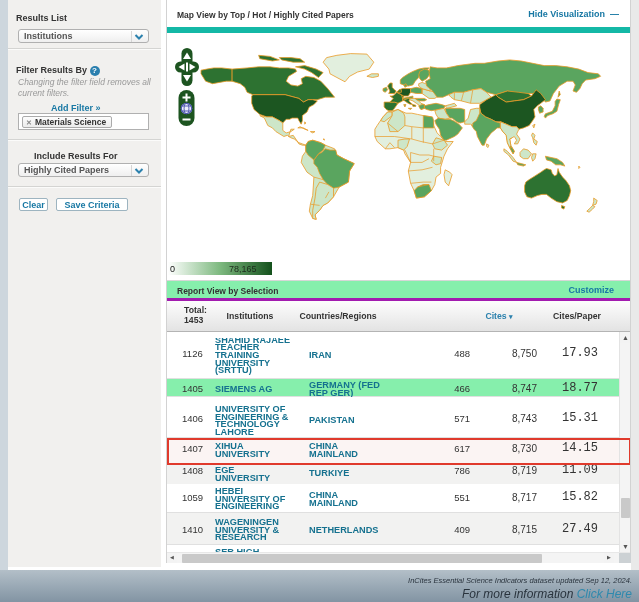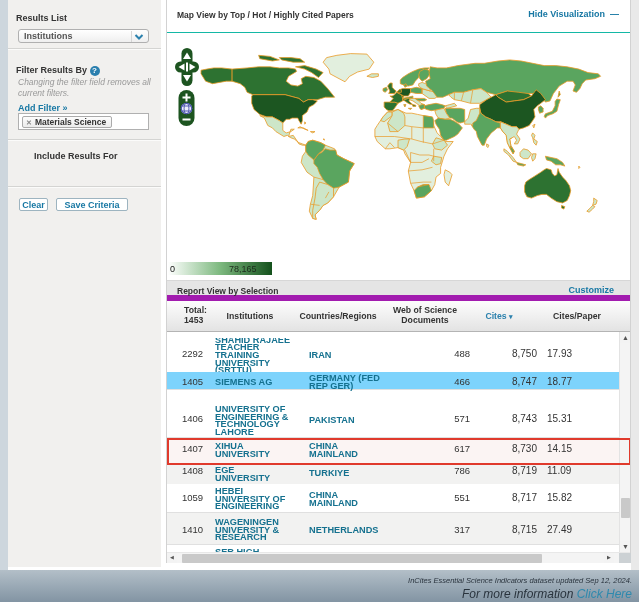--- a/index.html
+++ b/index.html
@@ -9,45 +9,45 @@
 #rightstrip { position:absolute; left:631px; top:0; width:8px; height:570px; background:#e9e9e9; }
 #sidebar { position:absolute; left:8px; top:0; width:153px; height:567px; background:#f1f0ee; }
 #sidebar > div { position:absolute; }
 .sdiv { left:0; width:153px; border-top:1px solid #d4d4d2; border-bottom:1px solid #fbfbfa; height:2px; }
 .slabel { font-size:9px; font-weight:bold; color:#333; }
 .sel { height:14px; width:131px; background:linear-gradient(#ffffff,#efefef); border:1px solid #b0b0b0; border-radius:3px; font-size:9px; font-weight:bold; color:#555; line-height:12px; padding-left:5px; }
 .sel svg { position:absolute; right:4px; top:4px; }
 .sel .sep { position:absolute; right:16px; top:1px; height:11px; width:1px; background:#d5d5d5; }
 .hint { font-style:italic; color:#999; font-size:8.5px; line-height:10.5px; width:140px; }
 .teal { color:#1878a4; font-weight:bold; }
-#addf { font-size:9px; }
+#addf { font-size:9px;margin-left:33px; }
 #fbox { width:131px; height:17px; background:#fff; border:1px solid #b0b0b0; }
 #ftag { position:absolute; left:3px; top:2px; display:inline-block; height:12px; border:1px solid #ababab; border-radius:2px; background:linear-gradient(#fdfdfd,#ececec); font-size:8.5px; font-weight:bold; color:#333; line-height:10px; padding:0 5px 0 2px; }
 #ftag .x { color:#8a8a8a; font-size:7px; padding:0 3px 0 1px; }
 .btn { display:inline-block; height:13px; background:#fff; border:1px solid #9db4c0; border-radius:2px; color:#1878a4; font-size:9px; font-weight:bold; line-height:12px; text-align:center; }
 .q { display:inline-block; width:10px; height:10px; border-radius:5px; background:#2a7fae; color:#fff; font-size:8px; line-height:10px; text-align:center; vertical-align:-2px; font-style:normal; }
 #main { position:absolute; left:166px; top:0; width:465px; height:563px; background:#fff; border-left:1px solid #d2d2d2; border-right:1px solid #d2d2d2; }
-#maphead { height:33px; border-bottom:1px solid #14b8a6; position:relative; }
+#maphead { height:33px; border-bottom:6px solid #14b8a6; position:relative; }
 #maphead .t { position:absolute; left:10px; top:10px; font-size:8.5px; font-weight:bold; color:#333; }
 #maphead .r { position:absolute; right:11px; top:9px; font-size:9px; }
 #mapzone { position:relative; height:248px; border-bottom:1px solid #d7d7d7; }
-#reportbar { height:20px; background:#e5e5e5; border-bottom:6px solid #a21caf; position:relative;text-decoration:underline; }
+#reportbar { height:20px; background:#86efac; border-bottom:3px solid #a21caf; position:relative;text-decoration:underline; }
 #reportbar .t { position:absolute; left:10px; top:5px; font-size:8.5px; font-weight:bold; color:#333; }
 #reportbar .r { position:absolute; right:11px; top:4px; font-size:9px; }
 #thead { height:31px; background:linear-gradient(#fdfdfd,#e3e3e3); border-bottom:1px solid #b4b4b4; position:relative; font-size:8.7px; font-weight:bold; color:#333; }
 #thead div { position:absolute; text-align:center; line-height:9.5px; }
 #tbody { position:relative; height:220px; overflow:hidden; background:#fff; }
 .trow { position:absolute; left:0; width:452px; border-bottom:1px solid #e0e0e0; }
 .cell { position:absolute; font-size:9px; line-height:7.7px; }
 .cnum { color:#333; font-size:9.5px; text-align:center; width:43px; left:4px; }
 .cinst { left:48px; width:88px; color:#15718f; font-weight:bold; font-size:9.2px; }
 .cctry { left:142px; width:88px; color:#15718f; font-weight:bold; font-size:9.2px; }
 .cdoc { left:230px; width:73px; text-align:right; color:#333; font-size:9.5px; }
 .ccit { left:310px; width:60px; text-align:right; color:#333; font-size:10px; }
-.ccpp { left:380px; width:66px; text-align:left; color:#333; font-size:10px; }
+.ccpp { left:380px; width:66px; text-align:center; color:#333; font-size:12px;font-family:Liberation Mono, monospace; }
 #vsb { position:absolute; right:0; top:0; width:11px; height:220px; background:#f4f4f4; border-left:1px solid #e3e3e3; }
 .sbtn { position:absolute; left:0; width:11px; height:11px; background:#f3f3f3; border:0; color:#555; font-size:7px; text-align:center; line-height:11px; }
 #vthumb { position:absolute; left:1px; width:9px; background:#c9c9c9; border-radius:1px; }
 #hscroll { position:relative; height:11px; background:#f4f4f4; border-top:1px solid #e8e8e8; }
 #hscroll .sbtn { width:10px; height:10px; font-size:5px; line-height:8px; }
 #hthumb { position:absolute; left:15px; top:1px; width:360px; height:9px; background:#c9c9c9; border-radius:1px; }
 #footer { position:absolute; left:0; top:570px; width:639px; height:32px; background:linear-gradient(#b3bfc8,#8294a3); }
 #footer .l1 { position:absolute; right:7px; top:6px; font-size:7.5px; font-style:italic; color:#29333d; }
 #footer .l2 { position:absolute; right:7px; top:17px; font-size:12px; font-style:italic; color:#29333d; }
 #footer .l2 a { color:#2e89ad; }
@@ -63,20 +63,23 @@
       </svg></div>
   <div class="sdiv" style="top:48px"></div>
   <div class="slabel" style="left:8px;top:65px">Filter Results By <span class="q" style="vertical-align:0px">?</span></div>
   <div class="hint" style="left:10px;top:77px">Changing the filter field removes all<br>current filters.</div>
   <div id="addf" class="teal" style="left:10px;top:103px">Add Filter »</div>
   <div id="fbox" style="left:10px;top:113px">
       <span id="ftag"><span class="x">✕</span>Materials Science</span>
     </div>
   <div class="sdiv" style="top:139px"></div>
   <div class="slabel" style="left:26px;top:151px">Include Results For</div>
+  <div class="sel" style="left:10px;top:163px">Highly Cited Papers<span class="sep"></span><svg width="10" height="6" viewBox="0 0 10 6">
+        <path d="M1.5,1 L5,4.5 L8.5,1" stroke="#2b81ad" stroke-width="2" fill="none"></path>
+      </svg></div>
   <div class="sdiv" style="top:186px"></div>
   <div class="btn" style="position:absolute;left:11px;top:198px;width:29px">Clear</div>
   <div class="btn" style="position:absolute;left:48px;top:198px;width:72px">Save Criteria</div>
 </div>
 <div id="main">
   <div id="maphead">
       <span class="t">Map View by Top / Hot / Highly Cited Papers</span>
       <span class="r teal">Hide Visualization&nbsp; —</span>
     </div>
   <div id="mapzone">
@@ -212,34 +215,33 @@
     </svg>
   </div>
   <div id="reportbar">
       <span class="t">Report View by Selection</span>
       <span class="r teal" style="right:16px">Customize</span>
     </div>
   <div id="thead">
     <div style="left:17px;top:5px;text-align:left">Total:<br>1453</div>
     <div style="left:40px;width:86px;top:11px">Institutions</div>
     <div style="left:128px;width:86px;top:11px">Countries/Regions</div>
-    <div style="left:215px;width:86px;top:5px">Web of Science<br>Documents</div>
     <div style="left:302px;width:60px;top:11px;color:#2b81ad">Cites <span style="font-size:7px">▾</span></div>
     <div style="left:377px;width:66px;top:11px">Cites/Paper</div>
   </div>
   <div id="tbody">
     <div class="trow" style="top:0px;height:47px;background:#ffffff">
-        <div class="cell cnum" style="top:18px">2292</div>
+        <div class="cell cnum" style="top:18px">1126</div>
         <div class="cell cinst" style="top:4.5px">SHAHID RAJAEE<br>TEACHER<br>TRAINING<br>UNIVERSITY<br>(SRTTU)</div>
         <div class="cell cctry" style="top:20px">IRAN</div>
         <div class="cell cdoc" style="top:18px">488</div>
         <div class="cell ccit" style="top:18px">8,750</div>
         <div class="cell ccpp" style="top:18px">17.93</div>
       </div>
-<div class="trow" style="top:40px;height:18px;background:#7dd3fc">
+<div class="trow" style="top:47px;height:18px;background:#86efac">
         <div class="cell cnum" style="top:5.5px">1405</div>
         <div class="cell cinst" style="top:7px">SIEMENS AG</div>
         <div class="cell cctry" style="top:3px">GERMANY (FED<br>REP GER)</div>
         <div class="cell cdoc" style="top:5.5px">466</div>
         <div class="cell ccit" style="top:5.5px">8,747</div>
         <div class="cell ccpp" style="top:5.5px">18.77</div>
       </div>
 <div class="trow" style="top:65px;height:41px;background:#ffffff">
         <div class="cell cnum" style="top:18px">1406</div>
         <div class="cell cinst" style="top:9px">UNIVERSITY OF<br>ENGINEERING &amp;<br>TECHNOLOGY<br>LAHORE</div>
@@ -269,21 +271,21 @@
         <div class="cell cinst" style="top:4px">HEBEI<br>UNIVERSITY OF<br>ENGINEERING</div>
         <div class="cell cctry" style="top:8px">CHINA<br>MAINLAND</div>
         <div class="cell cdoc" style="top:10px">551</div>
         <div class="cell ccit" style="top:10px">8,717</div>
         <div class="cell ccpp" style="top:10px">15.82</div>
       </div>
 <div class="trow" style="top:181px;height:32px;background:#f2f2f1">
         <div class="cell cnum" style="top:13px">1410</div>
         <div class="cell cinst" style="top:6px">WAGENINGEN<br>UNIVERSITY &amp;<br>RESEARCH</div>
         <div class="cell cctry" style="top:14px">NETHERLANDS</div>
-        <div class="cell cdoc" style="top:13px">317</div>
+        <div class="cell cdoc" style="top:13px">409</div>
         <div class="cell ccit" style="top:13px">8,715</div>
         <div class="cell ccpp" style="top:13px">27.49</div>
       </div>
 <div class="trow" style="top:213px;height:30px;background:#ffffff">
         <div class="cell cinst" style="top:3.5px">SER HIGH<br>TECHNOLOGY</div>
         <div class="cell cctry" style="top:3.5px"></div>
       </div>
     <div style="position:absolute;left:0;top:106px;width:464px;height:27px;border:2px solid #e03a2c;z-index:5"></div>
       <div style="position:absolute;left:0;top:0;width:452px;height:6.2px;background:#fff;z-index:4"></div>
     <div id="vsb">

